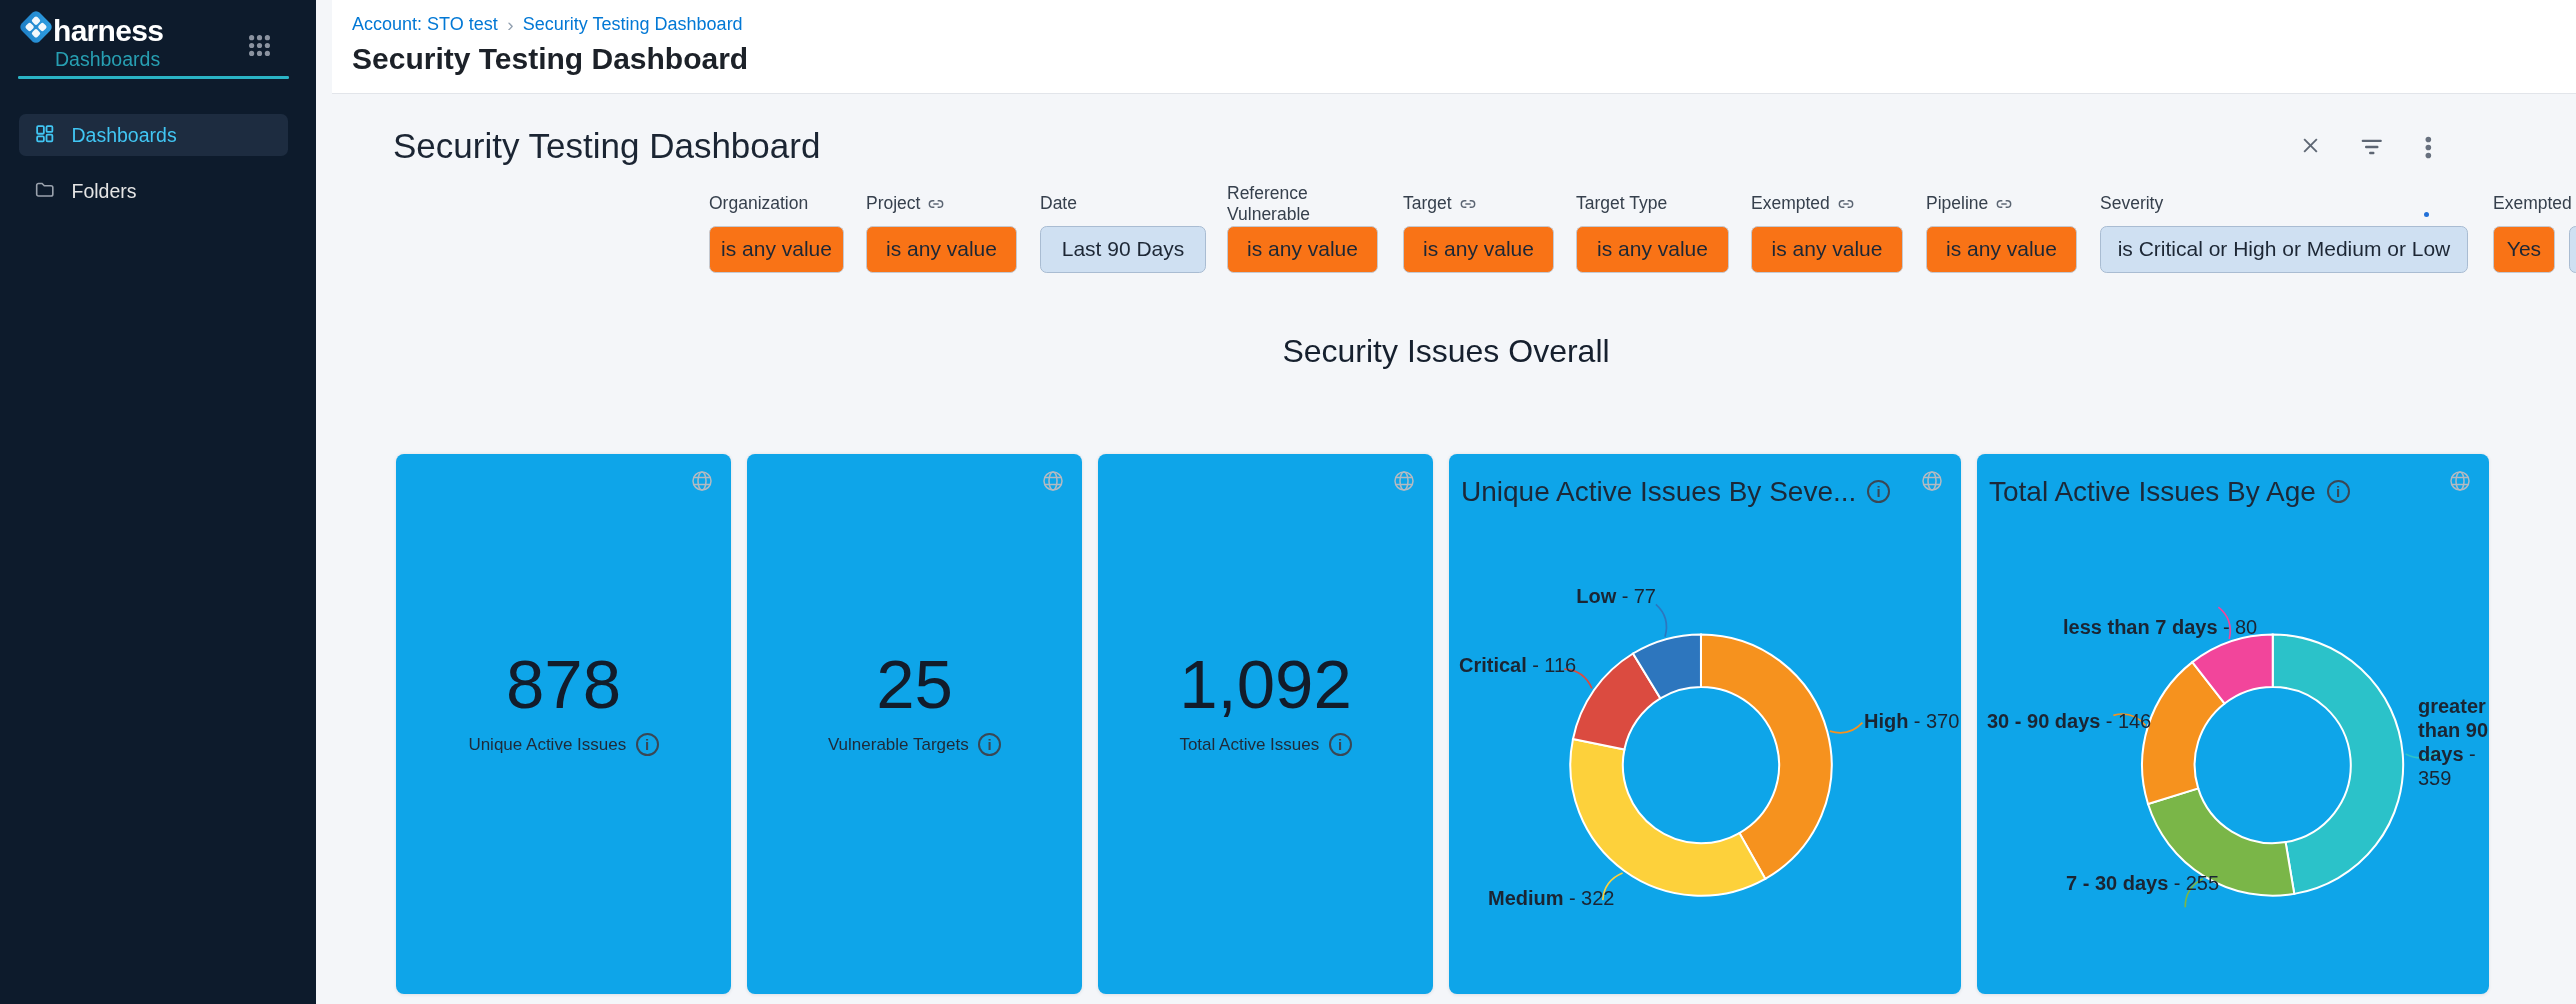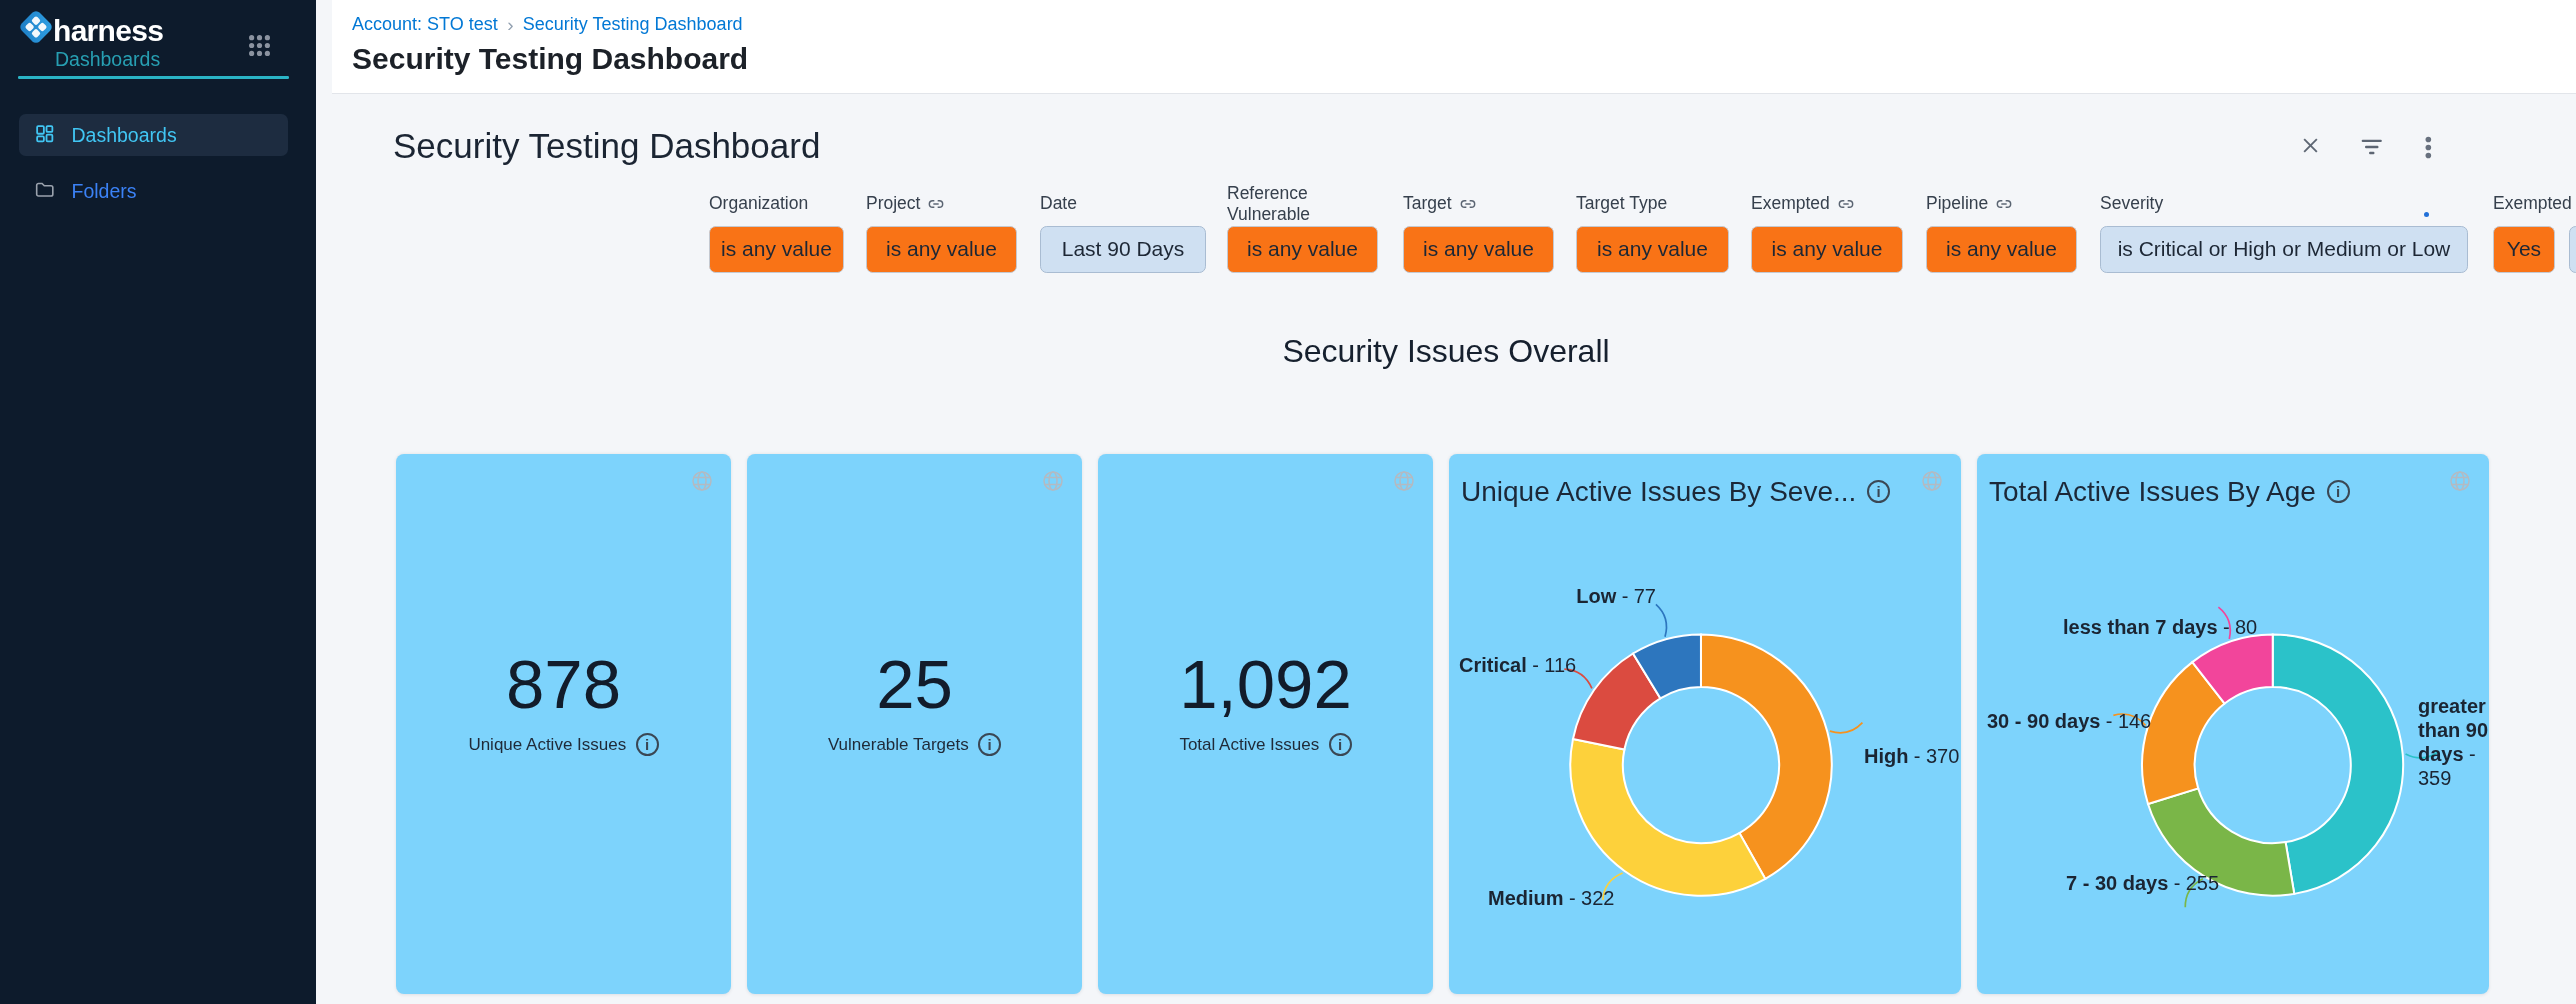--- a/index.html
+++ b/index.html
@@ -12,21 +12,21 @@
   .logo-svg { position:absolute; left:17.5px; top:8.8px; }
   .brand { position:absolute; left:53px; top:13.5px; font-size:30px; font-weight:700;
     color:#ffffff; letter-spacing:-0.7px; }
   .apps-btn { position:absolute; left:246px; top:32px; width:27px; height:27px; cursor:pointer; }
   .product { position:absolute; left:55px; top:48px; font-size:19.5px; color:#279fb2; }
   .teal-line { position:absolute; left:18px; top:76px; width:271px; height:3.4px;
     background:#2ab4c6; border-radius:1.3px; }
   .nav-item { position:absolute; left:19px; width:269px; height:42px; border-radius:6.7px;
     display:flex; align-items:center; gap:16px; padding-left:15px; cursor:pointer; }
   .nav-item.active { background:#1d2c40; }
-  .nav-item .nav-label { font-size:19.5px; color:#3b82f6; }
+  .nav-item .nav-label { font-size:19.5px; color:#e5e5e5; }
   .nav-item.active .nav-label { color:#41c6f3; font-weight:500; }
 
   
   .topbar { position:absolute; left:316px; top:0; width:2260px; height:94px;
     background:#ffffff; border-bottom:1.3px solid #e2e5ea; padding:13.5px 0 0 20px; z-index:4;margin-left:16px; }
   .crumbs { display:flex; align-items:center; font-size:18px; color:#0278d5; }
   .crumb { cursor:pointer; }
   .chev { color:#93a1b1; margin:0 9.4px; font-size:19px; }
   .page-title { margin-top:6.7px; font-size:30px; font-weight:700; color:#1c2128; }
 
@@ -51,21 +51,21 @@
   .chip { height:47px; border:1.3px solid #c4c9d1; border-radius:6.7px; background:#f97316;
     display:flex; align-items:center; justify-content:center; font-size:21px; color:#1d2735;
     cursor:pointer; }
   .chip.active { background:#cfe0f2; border-color:#a9bcd2; }
   .exempt-row { display:flex; gap:13.5px; }
 
   
   .section-title { position:absolute; left:0; top:237px; width:100%; text-align:center;
     font-size:32px; font-weight:400; color:#16202e; }
   .cards { position:absolute; left:80px; top:358px; display:flex; gap:16px; }
-  .card { position:relative; background:#7dd3fc; border-radius:8px; height:540px;
+  .card { position:relative; background:#0ea5e9; border-radius:8px; height:540px;
     box-shadow:0 0.7px 3.4px rgba(20,30,45,.10); }
   .card.stat { width:335px; }
   .card.donut-card { width:512px; }
   .globe { position:absolute; top:15px; right:17.5px; cursor:pointer; }
   .num { position:absolute; top:191px; left:0; width:100%; text-align:center;
     font-size:69px; color:#121c2b; }
   .stat-label { position:absolute; top:279px; left:0; width:100%; display:flex;
     align-items:center; justify-content:center; gap:9.4px; font-size:17px; color:#1f2a38; }
   .info { display:inline-flex; align-items:center; justify-content:center; flex:none;
     width:23px; height:23px; border:2px solid #3a4754; border-radius:50%;
@@ -73,21 +73,21 @@
   .info::after { content:"i"; }
   .chart-title { position:absolute; top:21.5px; left:12px; display:flex; align-items:center;
     gap:10.8px; font-size:28px; font-weight:500; color:#1c2838; max-width:431px; }
   svg.donut { position:absolute; left:0; top:0; cursor:pointer; }
 
   
   .dlabel { position:absolute; font-size:20px; color:#1b2533; line-height:1.2;
     white-space:nowrap; }
   .dlabel b { font-weight:700; }
   .dlabel .sep { margin:0 5.4px; }
-  .pos-high     { left:415px; top:255px;margin-top:35px; }
+  .pos-high     { left:415px; top:255px; }
   .pos-medium   { left:39px;  top:432px; }
   .pos-critical { left:10px;  top:199px; }
   .pos-low      { left:94px; top:130px; width:113px; text-align:right; }
   .pos-gt90   { left:441px; top:240px; width:81px; white-space:normal; }
   .pos-7-30   { left:89px; top:417px; }
   .pos-30-90  { left:10px;  top:255px; }
   .pos-lt7    { left:86px; top:161px; }
 </style>
 </head>
 <body>

